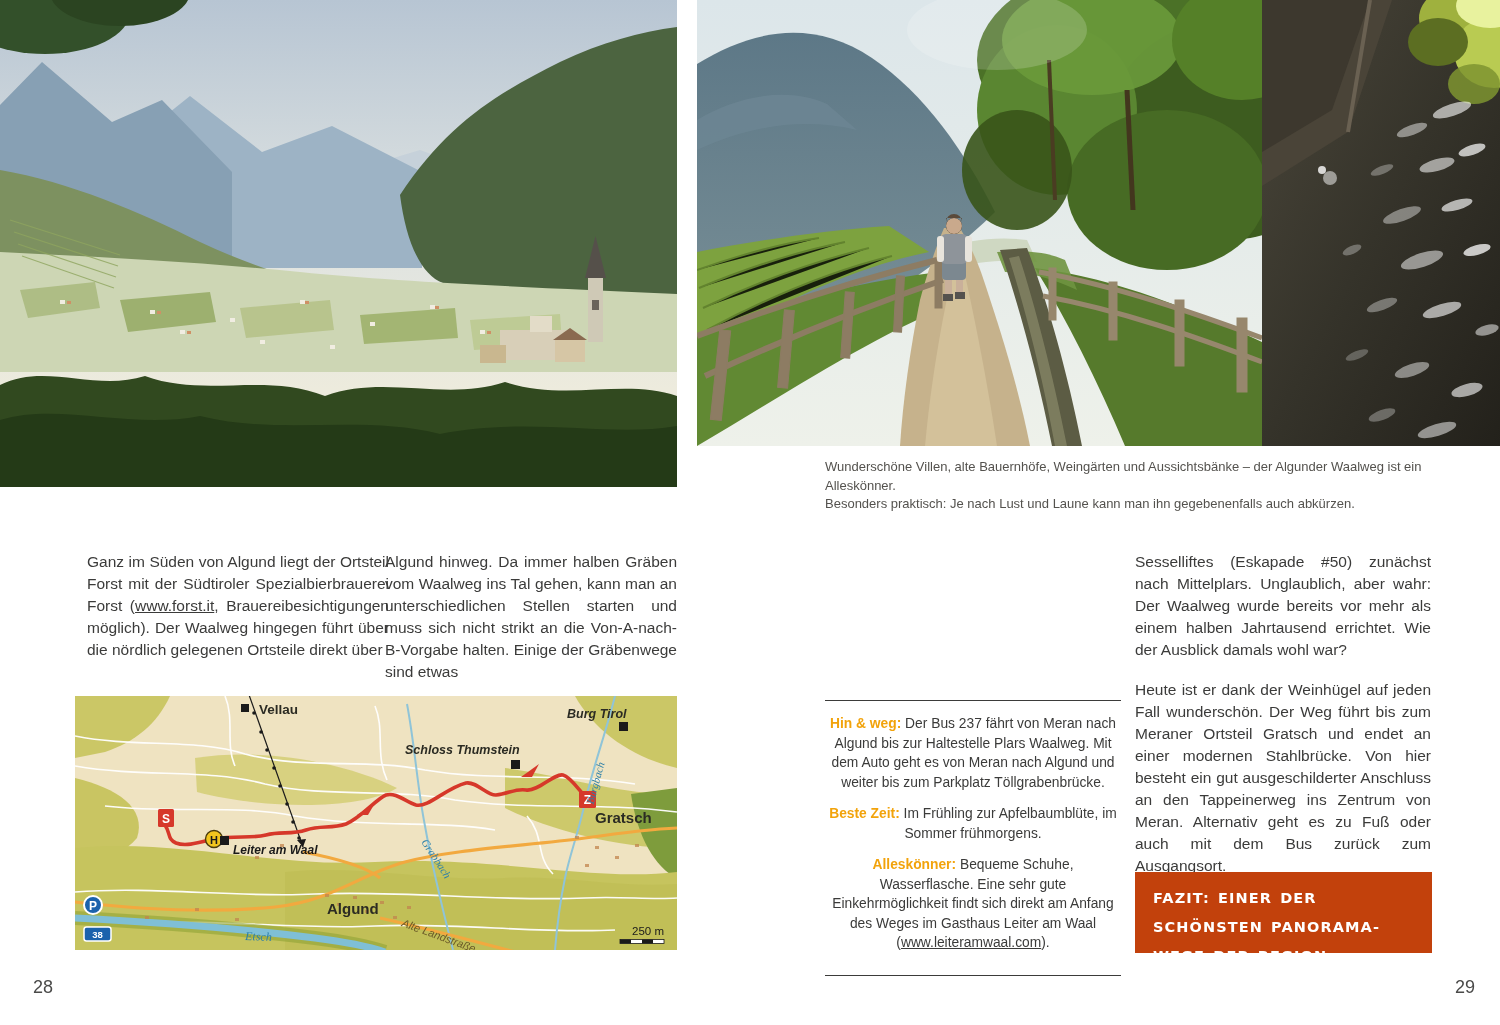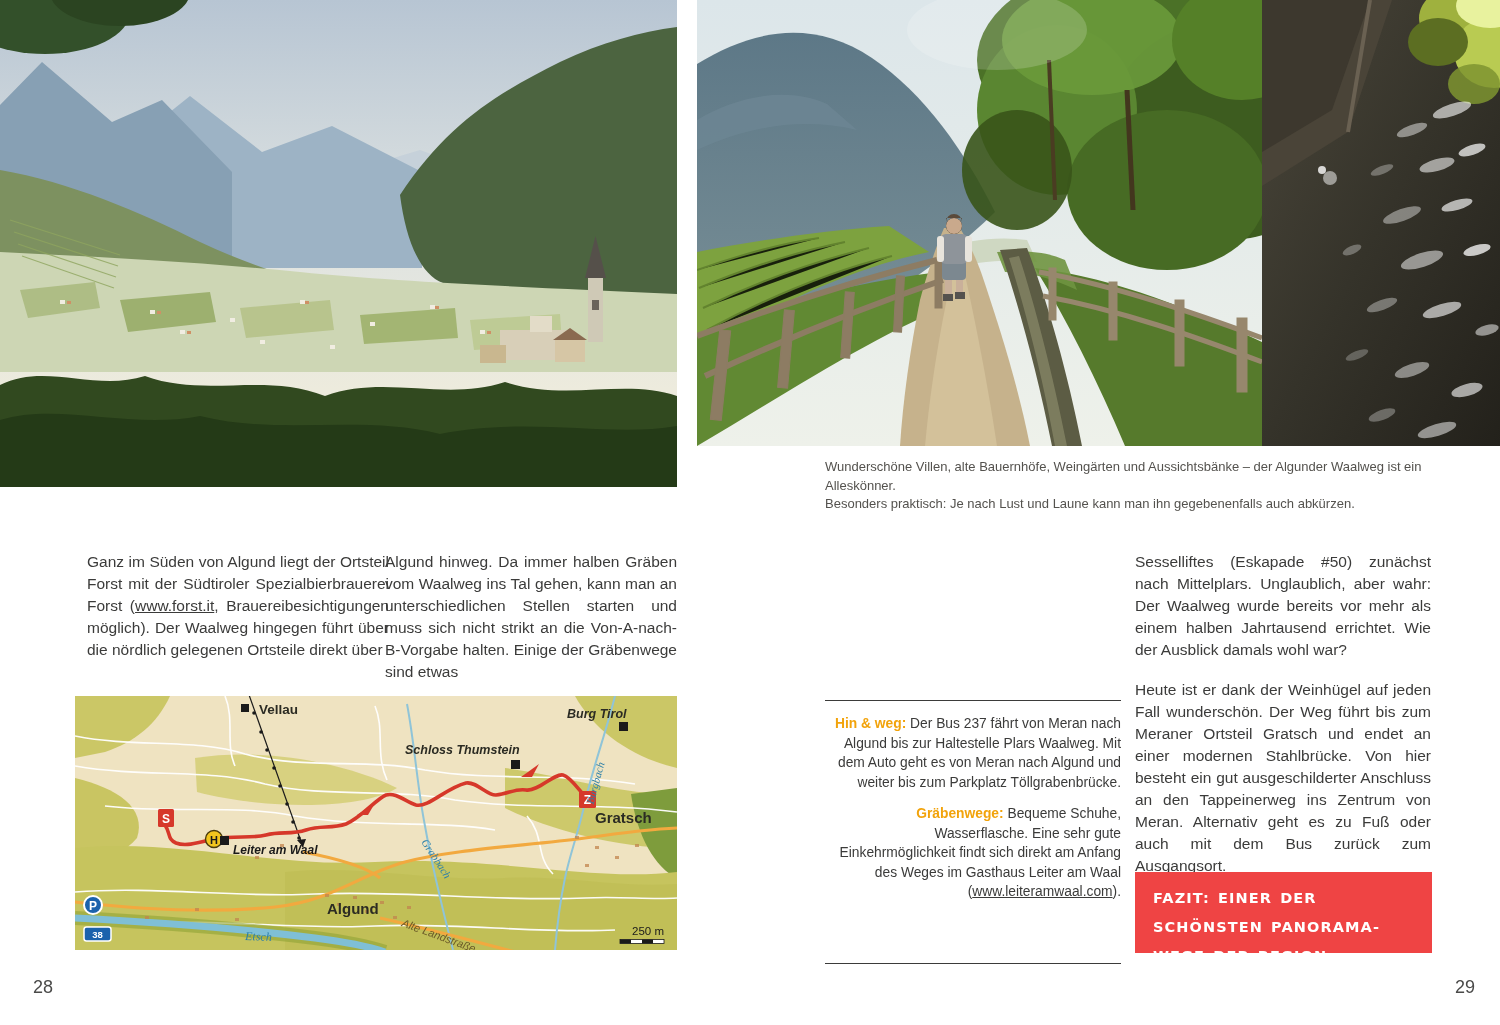--- a/index.html
+++ b/index.html
@@ -5,24 +5,24 @@
   html,body{margin:0;padding:0;background:#ffffff;}
   .spread{position:relative;width:1500px;height:1025px;background:#ffffff;overflow:hidden;
           font-family:"Liberation Sans",sans-serif;color:#3b3b3a;}
   .abs{position:absolute;}
   .photo{display:block;}
   .bodytext{font-size:15.5px;line-height:22px;text-align:justify;color:#3b3b3a;}
   .bodytext p{margin:0 0 18px 0;}
   .u{color:inherit;text-decoration:underline;cursor:pointer;}
   .caption{font-size:13px;line-height:18.5px;color:#54524e;}
   .infobox{border-top:1px solid #3b3b3a;border-bottom:1px solid #3b3b3a;
-           padding:13px 0 6px 0;font-size:13.8px;line-height:19.5px;text-align:right;}
+           padding:13px 0 18px 0;font-size:13.8px;line-height:19.5px;text-align:center;}
   .infobox .item{margin:0 0 12px 0;}
   .infobox .lbl{color:#F2A30B;font-weight:bold;}
-  .fazit{background:#ef4444;color:#ffffff;font-weight:bold;font-size:14.5px;
+  .fazit{background:#c2410c;color:#ffffff;font-weight:bold;font-size:14.5px;
          line-height:29px;letter-spacing:1.1px;word-spacing:2px;padding:12px 18px 10px 18px;
          font-family:"DejaVu Sans",sans-serif;}
   .pagenum{font-size:18px;color:#4a4a49;}
   svg text{font-family:"Liberation Sans",sans-serif;}
   .map-place{font-weight:bold;fill:#2b2b23;}
   .map-water{font-style:italic;fill:#2c7fa8;font-family:"Liberation Serif",serif;}
 </style>
 </head>
 <body>
 
@@ -358,21 +358,25 @@
     <div>Besonders praktisch: Je nach Lust und Laune kann man ihn gegebenenfalls auch abkürzen.</div>
   </div>
 
 
   <div class="abs infobox" style="left:825px;top:700px;width:296px;height:243px;">
     <div class="item">
       <span class="lbl">Hin &amp; weg:</span>
       <span>Der Bus 237 fährt von Meran nach Algund bis zur Haltestelle Plars Waalweg. Mit dem Auto geht es von Meran nach Algund und weiter bis zum Parkplatz Töllgrabenbrücke.</span>
     </div>
     <div class="item">
-      <span class="lbl">Gräbenwege:</span>
+      <span class="lbl">Beste Zeit:</span>
+      <span>Im Frühling zur Apfelbaumblüte, im Sommer frühmorgens.</span>
+    </div>
+    <div class="item">
+      <span class="lbl">Alleskönner:</span>
       <span>Bequeme Schuhe, Wasserflasche. Eine sehr gute Einkehrmöglichkeit findt sich direkt am Anfang des Weges im Gasthaus Leiter am Waal (</span><a class="u">www.leiteramwaal.com</a><span>).</span>
     </div>
   </div>
 
   <div class="abs bodytext" style="left:1135px;top:551px;width:296px;">
     <p>Sesselliftes (Eskapade #50) zunächst nach Mittelplars. Unglaublich, aber wahr: Der Waalweg wurde bereits vor mehr als einem halben Jahrtausend errichtet. Wie der Ausblick damals wohl war?</p>
     <p>Heute ist er dank der Weinhügel auf jeden Fall wunderschön. Der Weg führt bis zum Meraner Ortsteil Gratsch und endet an einer modernen Stahlbrücke. Von hier besteht ein gut ausgeschilderter Anschluss an den Tappeinerweg ins Zentrum von Meran. Alternativ geht es zu Fuß oder auch mit dem Bus zurück zum Ausgangsort.</p>
   </div>
 
   <div class="abs fazit" style="left:1135px;top:872px;width:261px;height:59px;">

